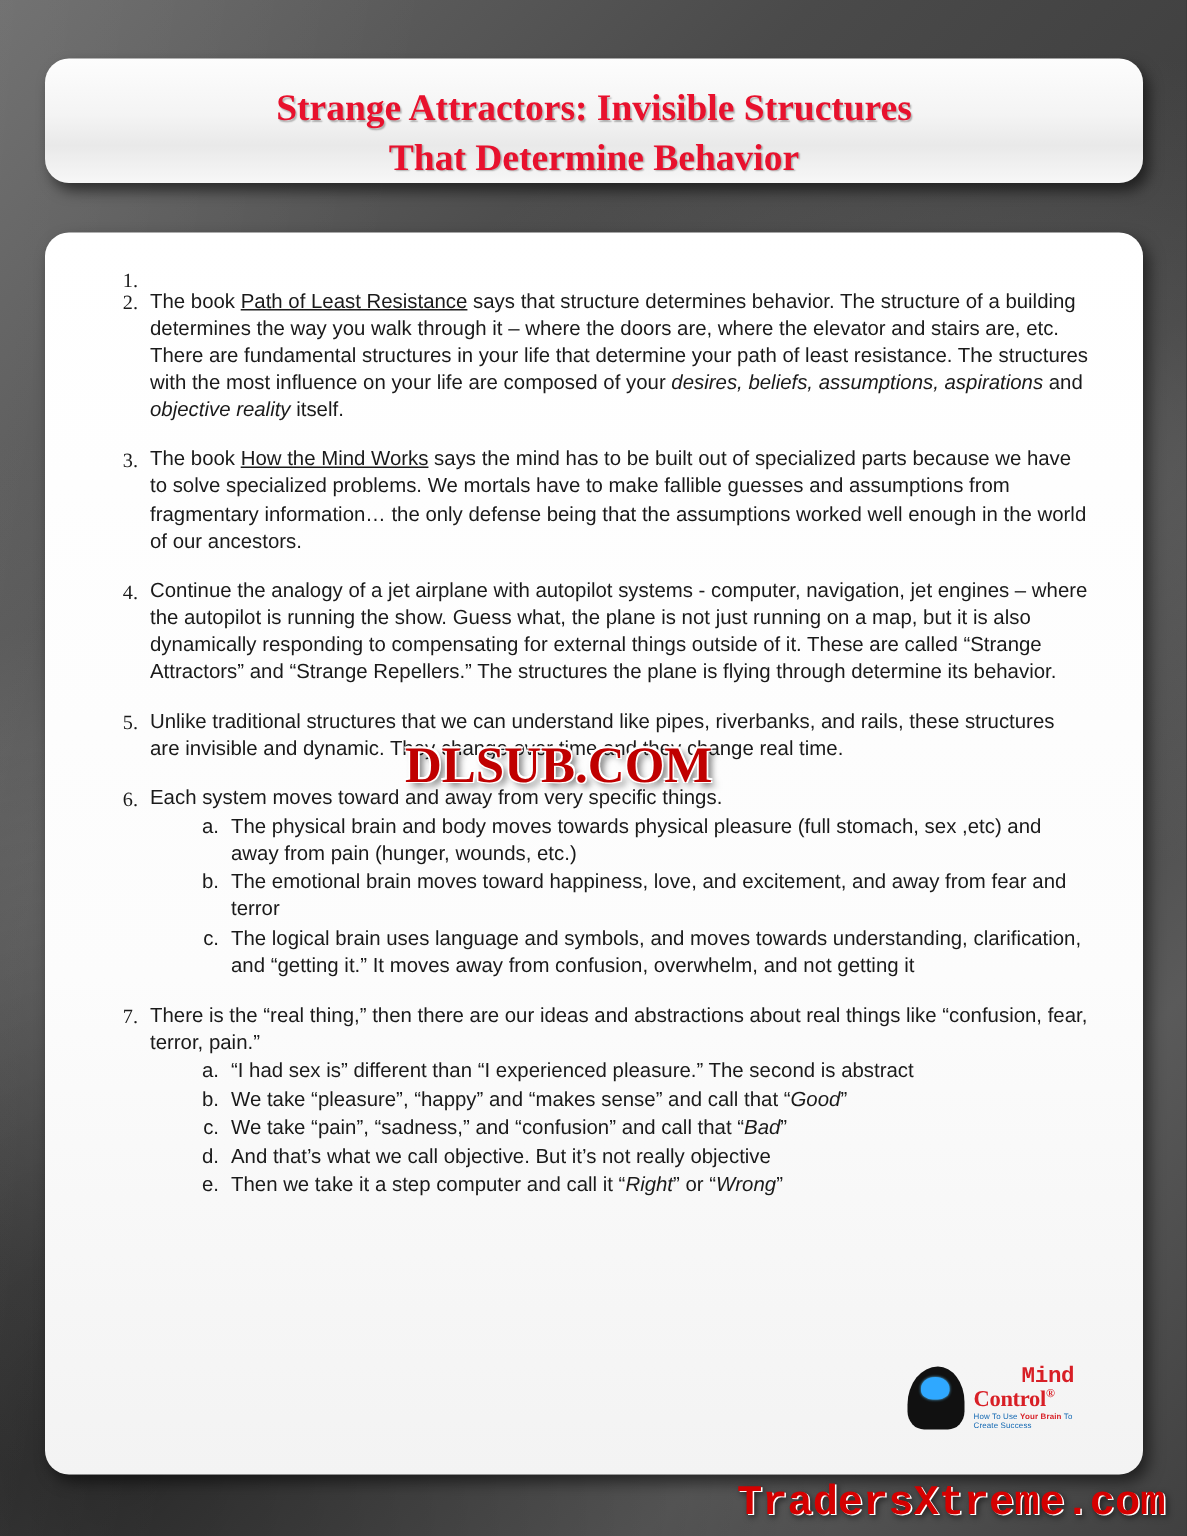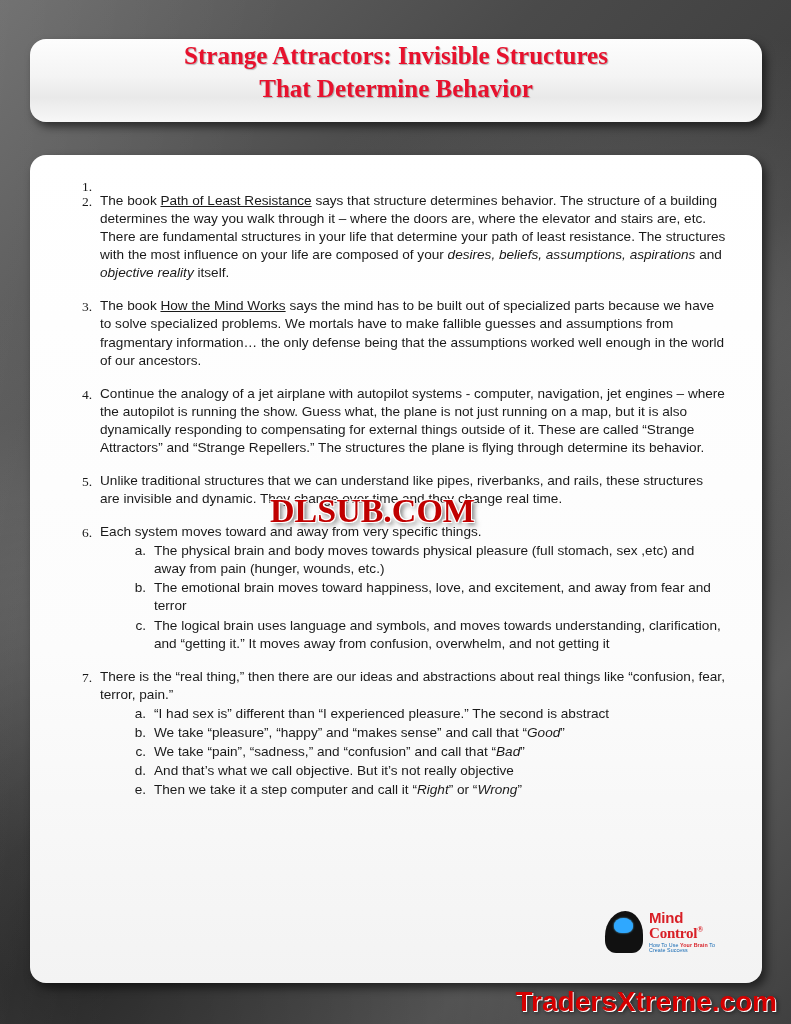--- a/index.html
+++ b/index.html
@@ -43,21 +43,21 @@
     color: #ffffff;
     letter-spacing: -0.5px;
     text-shadow: 2px 2px 3px rgba(0,0,0,0.65);
     z-index: 40;
   }
   
   .wm-bottom {
     position: absolute;
     bottom: 6px;
     right: 14px;
-    font-family: Liberation Sans, sans-serif;
+    font-family: Liberation Mono, monospace;
     font-weight: bold;
     font-size: 28px;
     color: #d40000;
     text-shadow: 1px 1px 0 #ffffff, 2px 2px 4px rgba(0,0,0,0.6);
     z-index: 40;
   }
   
   .wm-center {
     position: absolute;
     left: 270px;
@@ -80,21 +80,21 @@
   .title-card {
     position: absolute;
     left: 30px;
     top: 39px;
     width: 732px;
     height: 83px;
     border-radius: 16px;
     background: linear-gradient(180deg, #fdfdfd 0%, #f4f4f4 45%, #e9e9e9 70%, #f7f7f7 100%);
     box-shadow: 4px 5px 9px rgba(0,0,0,0.55);
     display: flex;
-    align-items: flex-start;
+    align-items: flex-end;
     justify-content: center;
     z-index: 10;
   }
   .title-text {
     text-align: center;
     color: #e8112d;
     font-family: "Liberation Serif", serif;
     font-weight: bold;
     font-size: 25px;
     line-height: 1.32;
@@ -200,25 +200,26 @@
     left: 9px;
     top: 7px;
     width: 19px;
     height: 15px;
     background: #2fa8ff;
     border-radius: 60% 60% 50% 50%;
     box-shadow: 0 0 2px #59c4ff;
   }
   .logo-text { line-height: 1.05; }
   .logo-line1 {
-    font-family: Liberation Sans, sans-serif;
+    font-family: Liberation Mono, monospace;
     font-weight: bold;
     font-size: 15px;
     color: #d81f26;
     letter-spacing: -0.2px;
+    margin-left: 32px;
   }
   .logo-line2 {
     font-family: "Liberation Serif", serif;
     font-weight: bold;
     font-size: 15px;
     color: #d81f26;
     letter-spacing: -0.2px;
   }
   .logo-line2 sup { font-size: 8px; }
   .logo-tag {

